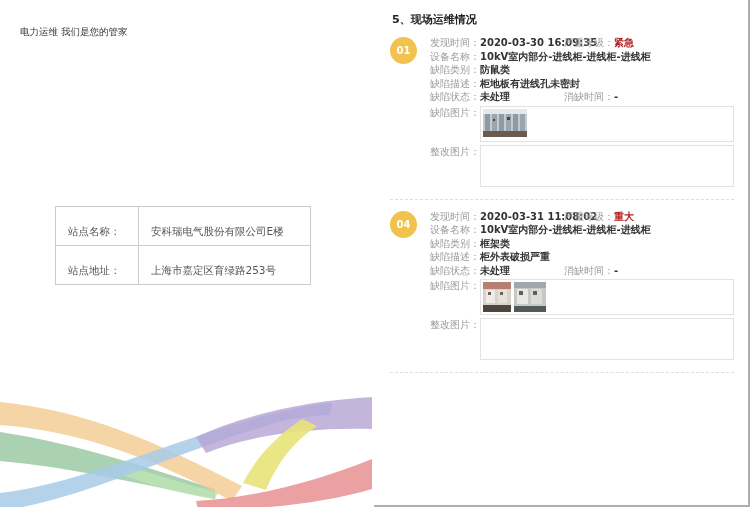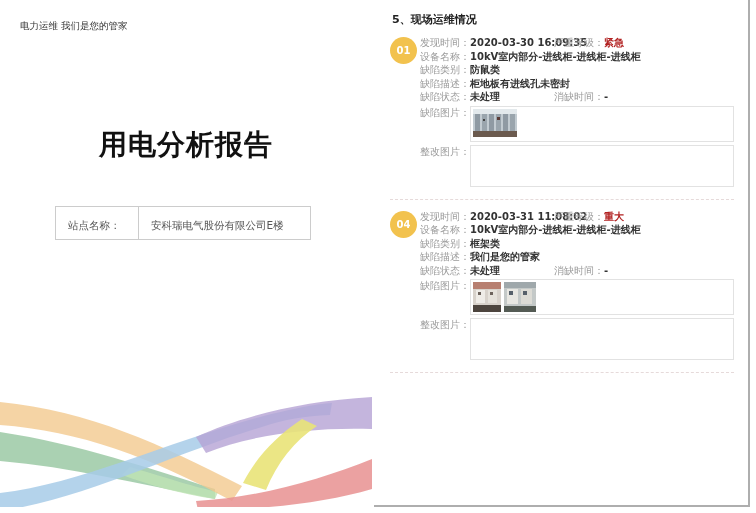--- a/index.html
+++ b/index.html
@@ -1,62 +1,65 @@
 <!DOCTYPE html>
 <html><head>
 <meta charset="utf-8">
 <style>
   html,body{margin:0;padding:0;background:#ffffff;}
   body{width:756px;height:513px;position:relative;font-family:"DejaVu Sans","Liberation Sans",sans-serif;overflow:hidden;}
 
   
   .cover{position:absolute;left:0;top:0;width:372px;height:513px;background:#fff;overflow:hidden;}
-  .slogan{position:absolute;left:20px;top:20px;font-size:9.5px;color:#333;}
+  .slogan{position:absolute;left:20px;top:26px;font-size:9.5px;color:#333;}
   .cover-title{position:absolute;left:0;top:126px;width:100%;text-align:center;
                font-size:28px;font-weight:800;color:#111;letter-spacing:1px;}
   .info-table{position:absolute;left:55px;top:206px;width:256px;border-collapse:collapse;
               font-size:10.5px;color:#555;}
-  .info-table td{border:1px solid #ccc;height:26px;padding:6px 4px 0 12px;background:#fff;}
+  .info-table td{border:1px solid #ccc;height:26px;padding:12px 4px 0 12px;background:#fff;}
   .info-table td.lbl{width:66px;}
   .waves{position:absolute;left:0;bottom:6px;width:372px;height:118px;}
 
   
   .report{position:absolute;left:374px;top:0;width:376px;height:507px;box-sizing:border-box;
           background:#fff;border-right:2px solid #aeaeae;border-bottom:2px solid #aeaeae;
           padding:8px 14px 0 16px;}
   .section-title{font-size:11px;font-weight:700;color:#222;margin:4px 0 9px 2px;}
   .intro{font-size:11px;color:#333;line-height:1.55;text-indent:2em;margin:0 0 13px 0;}
 
-  .defect{display:flex;gap:3px;}
+  .defect{display:flex;gap:13px;}
   .badge{flex:0 0 27px;width:27px;height:27px;border-radius:50%;background:#f2c24e;color:#fff;
          font-size:10px;font-weight:bold;display:flex;align-items:center;justify-content:center;margin-top:1px;}
   .fields{flex:1;font-size:10px;line-height:13.5px;min-width:0;}
   .frow{display:flex;align-items:flex-start;}
   .flabel{color:#9b9b9b;flex:0 0 50px;white-space:nowrap;}
   .fvalue{color:#333;font-weight:bold;white-space:nowrap;}
   .fvalue.w{width:84px;}
   .fvalue.severity{color:#b22222;}
   .img-row{margin-top:2px;margin-bottom:3px;}
   .imgbox{flex:1;border:1px solid #e2e2e2;min-height:30px;padding:2px;display:flex;gap:3px;
           align-items:flex-start;background:#fff;}
   .imgbox.fix{min-height:36px;}
   .divider{border-top:1px dashed #e6dada;margin:9px 0 10px 0;}
 </style>
 </head>
 <body>
 
 <div class="cover">
   <div class="slogan">电力运维 我们是您的管家</div>
-  <div class="cover-title">用电分析报告</div>
 
   <table class="info-table">
     <tbody>
         <tr>
       <td class="lbl">站点名称：</td>
       <td>安科瑞电气股份有限公司E楼</td>
+    </tr>
+    <tr>
+      <td class="lbl">站点地址：</td>
+      <td>上海市嘉定区育绿路253号</td>
     </tr>
   </tbody>
     </table>
 
   <svg class="waves" viewBox="0 0 372 118" preserveAspectRatio="none">
 
     <path d="M0,43 C80,55 150,80 215,100 L215,110 C140,95 70,78 0,72 Z" fill="#7db888" fill-opacity="0.65"></path>
     <path d="M130,78 C170,90 195,98 218,103 L215,110 C180,105 150,96 122,86 Z" fill="#bfe3b4" fill-opacity="0.8"></path>
 
     <path d="M0,13 C90,22 160,55 242,97 L232,112 C150,68 80,42 0,36 Z" fill="#f3c98e" fill-opacity="0.8"></path>
@@ -140,21 +143,21 @@
       <div class="frow">
         <span class="flabel">设备名称：</span>
         <span class="fvalue">10kV室内部分-进线柜-进线柜-进线柜</span>
       </div>
       <div class="frow">
         <span class="flabel">缺陷类别：</span>
         <span class="fvalue">框架类</span>
       </div>
       <div class="frow">
         <span class="flabel">缺陷描述：</span>
-        <span class="fvalue">我们是您的管家</span>
+        <span class="fvalue">柜外表破损严重</span>
       </div>
       <div class="frow">
         <span class="flabel">缺陷状态：</span>
         <span class="fvalue w">未处理</span>
         <span class="flabel">消缺时间：</span>
         <span class="fvalue">-</span>
       </div>
       <div class="frow img-row">
         <span class="flabel">缺陷图片：</span>
         <div class="imgbox">

